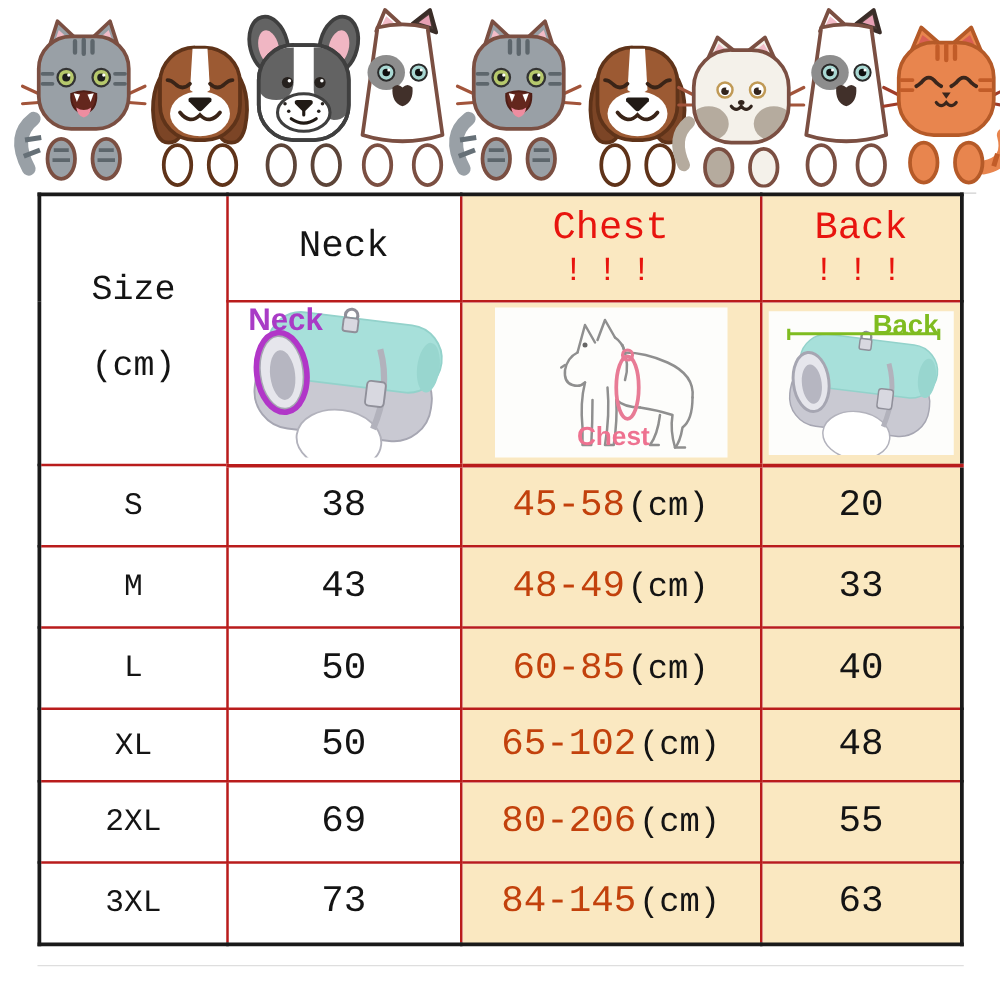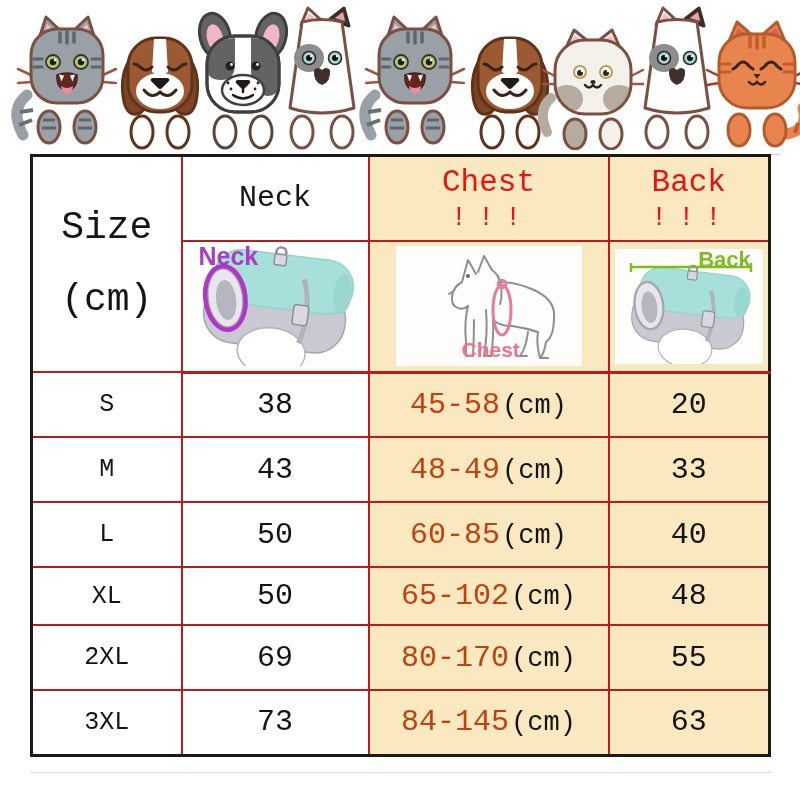--- a/index.html
+++ b/index.html
@@ -7,21 +7,21 @@
          font-family:"Liberation Mono","DejaVu Sans Mono",monospace;color:#141414;}
   .banner{position:absolute;left:0;top:0;}
   
   table.sizetable{position:absolute;left:30px;top:154px;border-collapse:collapse;
         table-layout:fixed;border:3px solid #1a1a1a;}
   table.sizetable td{border:2px solid #b91c1c;text-align:center;vertical-align:middle;
         padding:0;overflow:hidden;}
   tr.r-img td{border-bottom-width:3px;}
   td.c-size-head{border-bottom-width:3px;}
   .cream{background:#fae8c1;}
-  .c-size-head{font-size:38px;}
+  .c-size-head{font-size:28px;}
   .c-size-head .ln{line-height:1.1;}
   .c-size-head .ln+.ln{margin-top:30px;}
   .c-neck-head{font-size:30px;}
   .warn-top{font-size:31px;color:#e8140e;line-height:1.15;}
   .bangs{font-size:27px;color:#e8140e;letter-spacing:11px;margin-top:4px;text-indent:6px;line-height:1;}
   td.sz{font-size:25px;}
   td.num{font-size:30px;margin-left:44px;}
   td.chest .range{font-size:30px;color:#c2410c;}
   td.chest .unit{font-size:27px;color:#141414;margin-left:2px;}
   
@@ -297,21 +297,21 @@
     </tr>
     <tr style="height:58px;">
       <td class="sz">XL</td>
       <td class="num">50</td>
       <td class="cream chest"><span class="range">65-102</span><span class="unit">(cm)</span></td>
       <td class="cream num">48</td>
     </tr>
     <tr style="height:65px;">
       <td class="sz">2XL</td>
       <td class="num">69</td>
-      <td class="cream chest"><span class="range">80-170</span><span class="unit">(cm)</span></td>
+      <td class="cream chest"><span class="range">80-206</span><span class="unit">(cm)</span></td>
       <td class="cream num">55</td>
     </tr>
     <tr style="height:65px;">
       <td class="sz">3XL</td>
       <td class="num">73</td>
       <td class="cream chest"><span class="range">84-145</span><span class="unit">(cm)</span></td>
       <td class="cream num">63</td>
     </tr>
   </tbody>
     </table>

